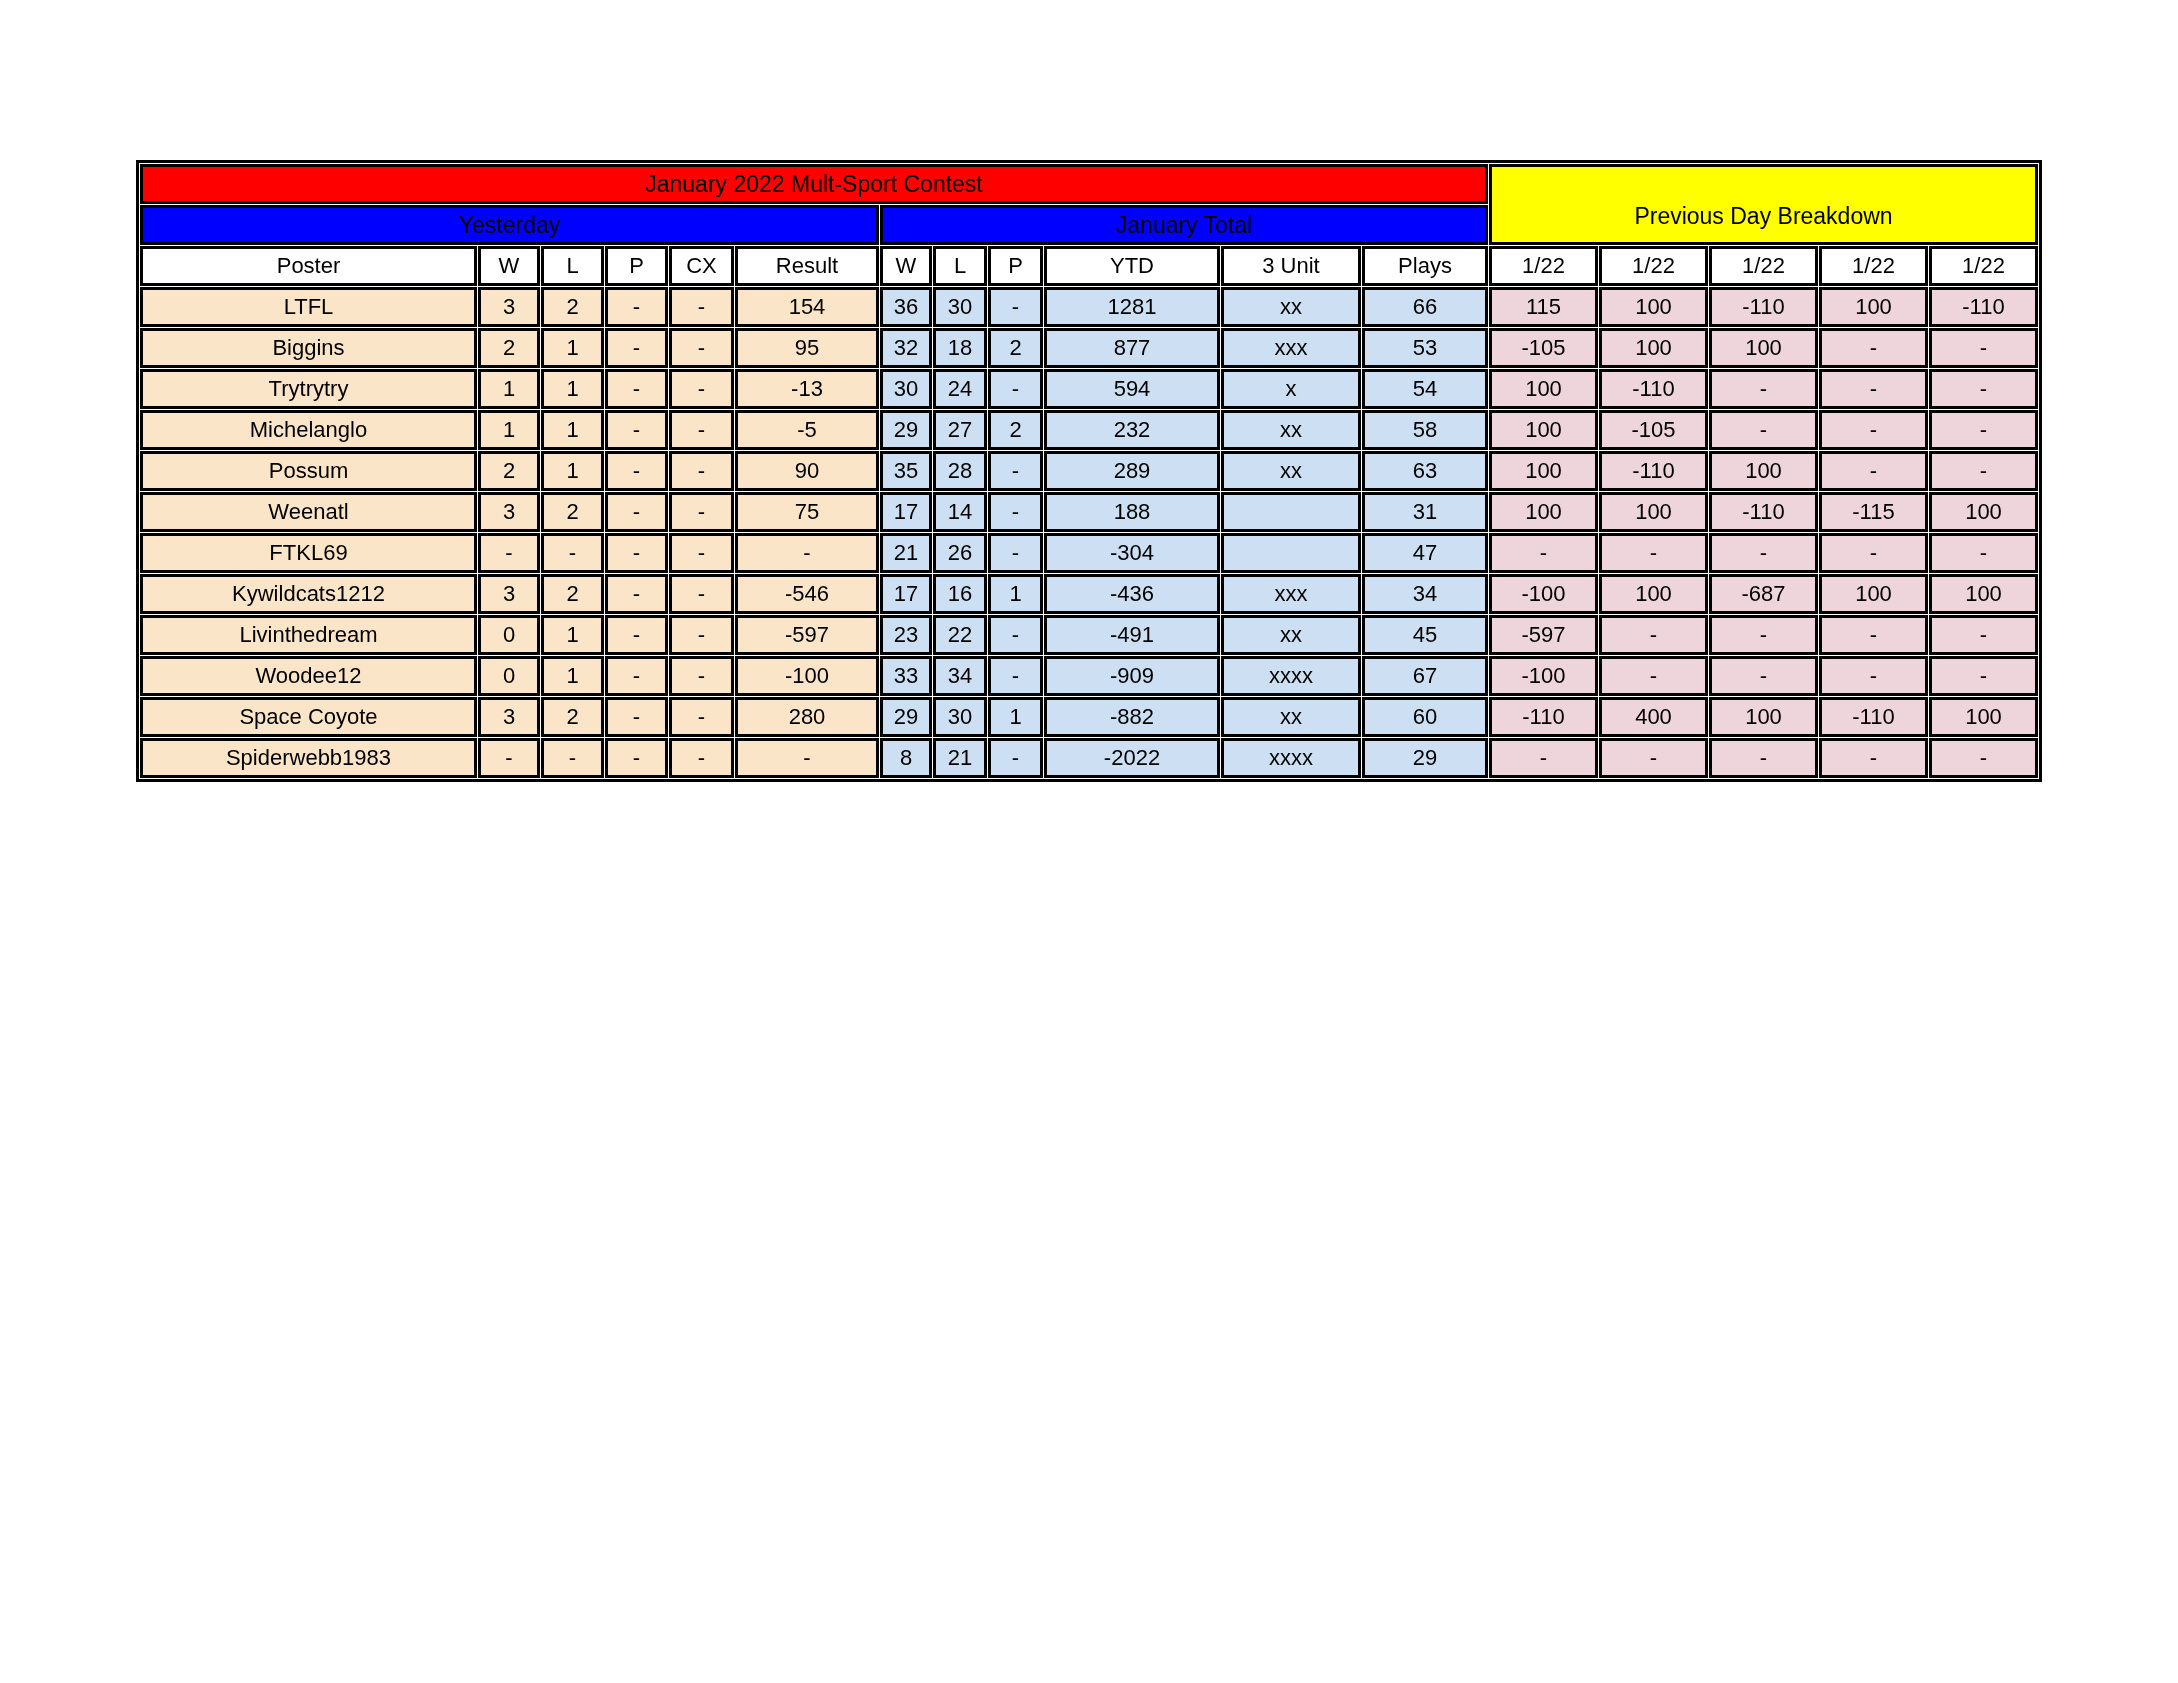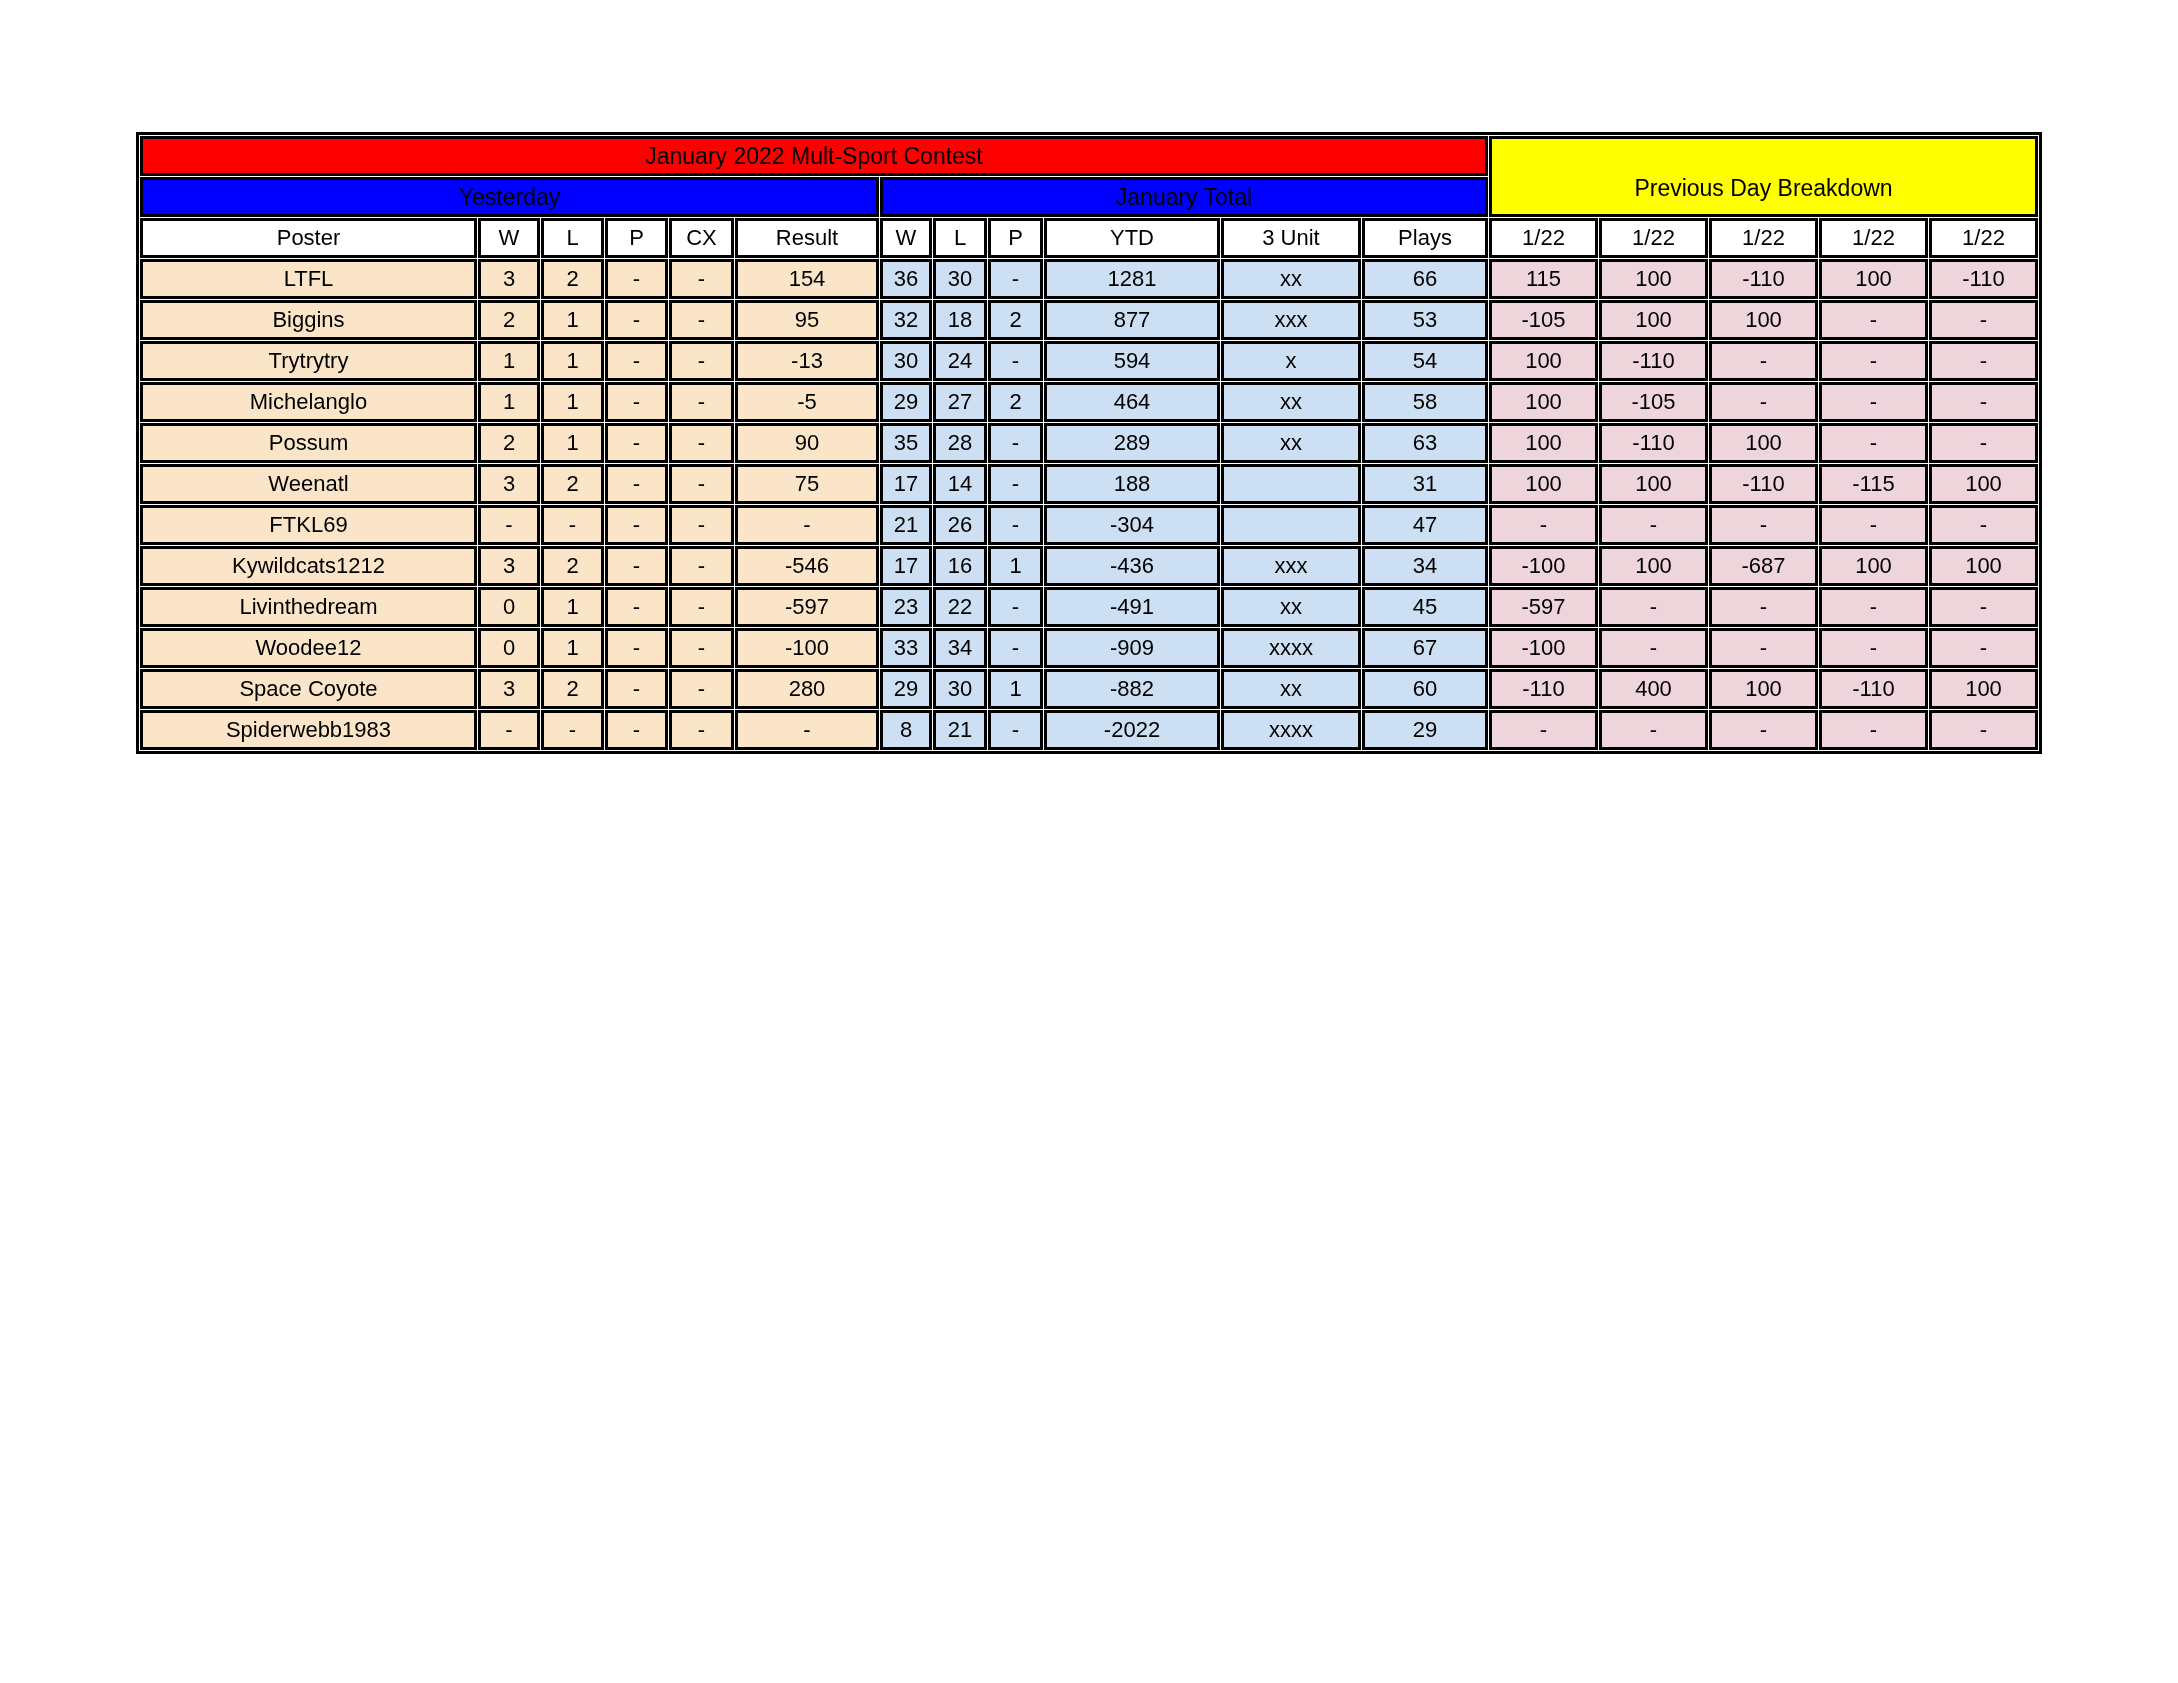--- a/index.html
+++ b/index.html
@@ -14,21 +14,21 @@
     --text:#000000;
   }
   html,body{margin:0;padding:0;}
   body{
     width:2178px;height:1683px;
     background:#FFFFFF;
     font-family:"Liberation Sans","DejaVu Sans",sans-serif;
     color:var(--text);
     position:relative;
   }
-  .sheet{position:absolute;left:136px;top:132px;}
+  .sheet{position:absolute;left:136px;top:160px;}
   table{
     border-collapse:separate;
     border-spacing:1px;
     border:3px solid var(--border);
     table-layout:fixed;
     background:#FFFFFF;
   }
   th,td{
     border:3px solid var(--border);
     box-sizing:border-box;
@@ -168,21 +168,21 @@
         <tr>
           <td class="cell-peach">Michelanglo</td>
           <td class="cell-peach">1</td>
           <td class="cell-peach">1</td>
           <td class="cell-peach">-</td>
           <td class="cell-peach">-</td>
           <td class="cell-peach">-5</td>
           <td class="cell-blue">29</td>
           <td class="cell-blue">27</td>
           <td class="cell-blue">2</td>
-          <td class="cell-blue">464</td>
+          <td class="cell-blue">232</td>
           <td class="cell-blue">xx</td>
           <td class="cell-blue">58</td>
           <td class="cell-pink">100</td>
           <td class="cell-pink">-105</td>
           <td class="cell-pink">-</td>
           <td class="cell-pink">-</td>
           <td class="cell-pink">-</td>
         </tr>
         <tr>
           <td class="cell-peach">Possum</td>

